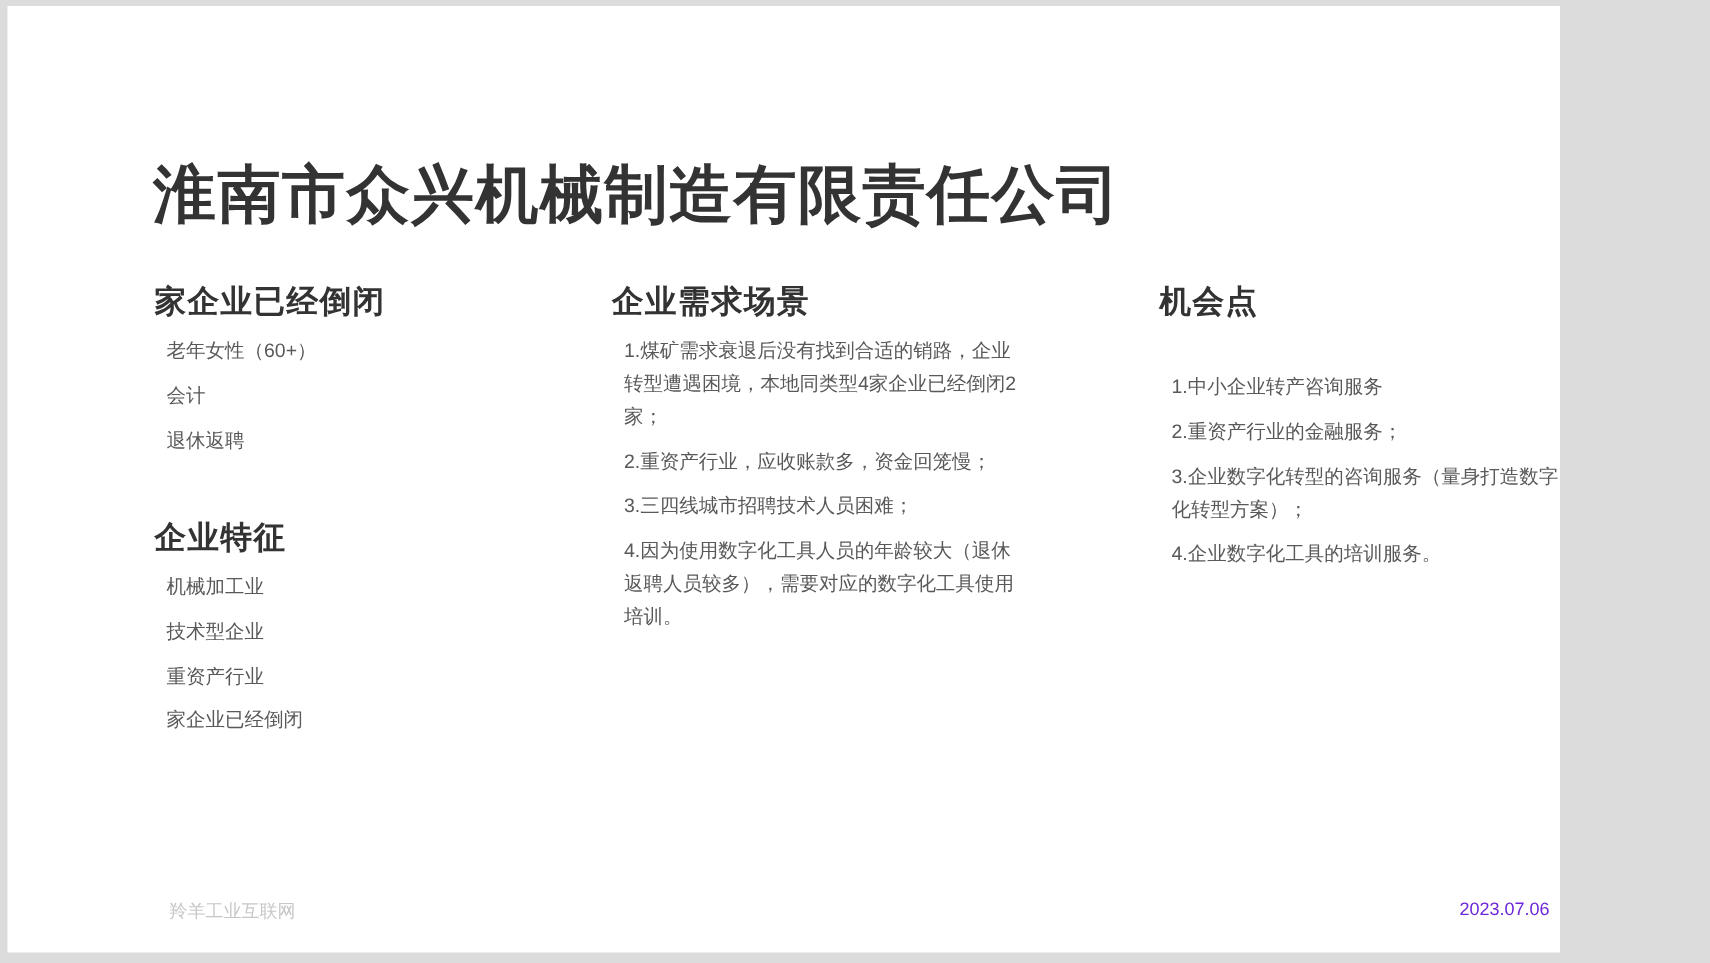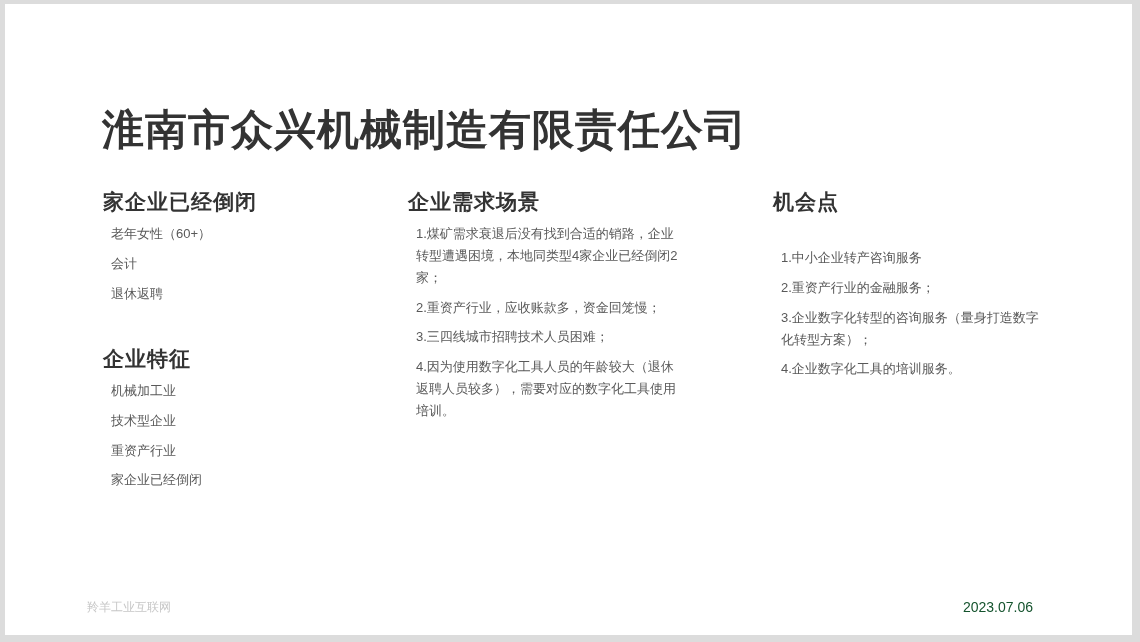--- a/index.html
+++ b/index.html
@@ -4,21 +4,21 @@
 <style>
   * { box-sizing: border-box; }
   html, body { margin: 0; padding: 0; }
   body {
     width: 1140px; height: 642px;
     font-family: "Liberation Sans", "DejaVu Sans", sans-serif;
     background: #dcdcdc;
   }
   .canvas {
     position: relative;
-    width: 1140px; height: 642px;
+    width: 1040px; height: 642px;
     background: #dcdcdc;
     overflow: hidden;
   }
   .page {
     position: absolute;
     left: 5px; top: 4px;
     width: 1127px; height: 631px;
     background: #ffffff;
   }
   .title {
@@ -48,29 +48,29 @@
     font-size: 13px;
     line-height: 21.8px;
     color: #595959;
     letter-spacing: 0;
   }
   .list-item { margin: 8px; }
   .block-gap { margin-top: 40px; }
   .col-3 .list { margin-top: 32px; }
   .footer-brand {
     position: absolute;
-    left: 82px; top: 595px;
+    left: 108px; top: 595px;
     font-size: 12px;
     color: #c7c7c7;
   }
   .footer-date {
     position: absolute;
     right: 99px; top: 595px;
-    font-size: 14px;
-    color: #14532d;
+    font-size: 12px;
+    color: #6d28d9;
   }
 </style>
 </head>
 <body>
 
 <div class="canvas">
   <div class="page">
 
     <h1 class="title">淮南市众兴机械制造有限责任公司</h1>
 

